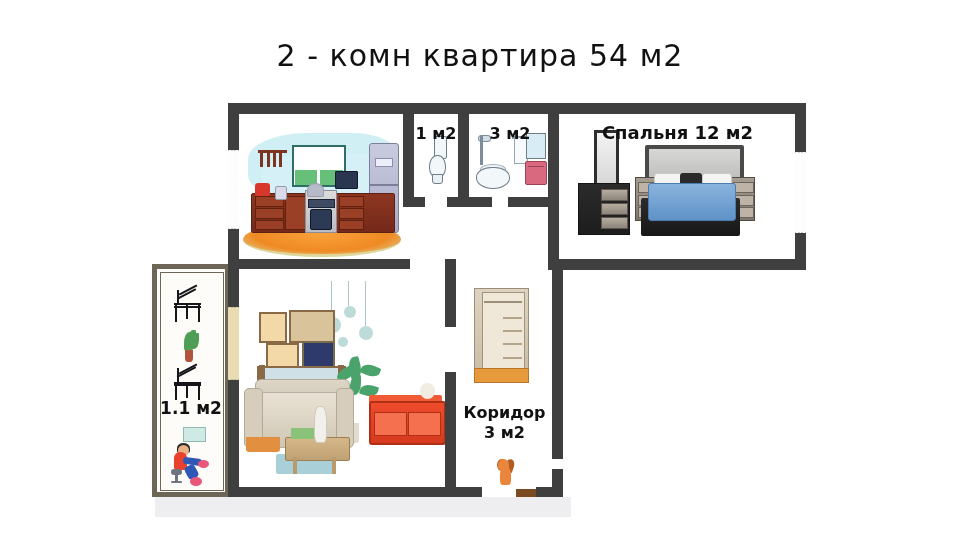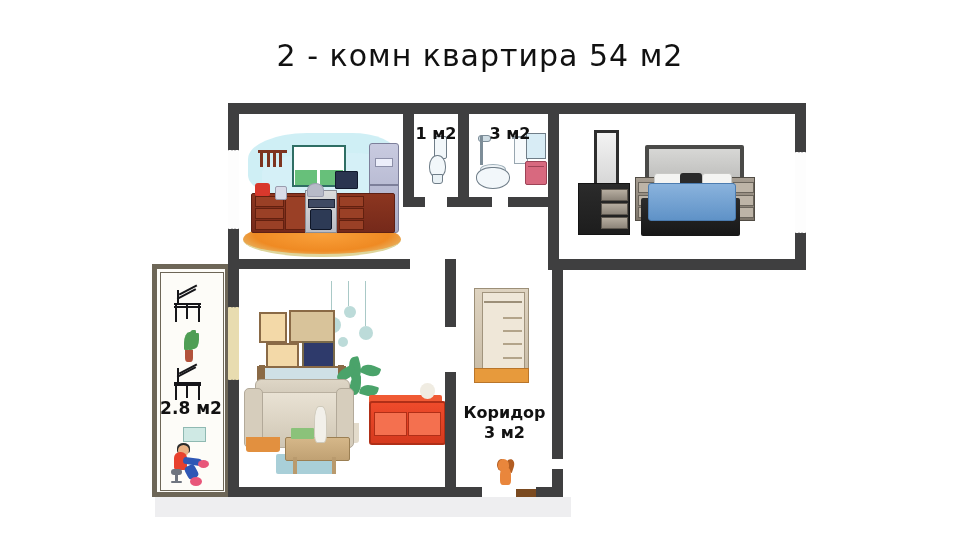--- a/index.html
+++ b/index.html
@@ -224,21 +224,21 @@
       <div class="bal-legs" style="left:34%;top:54%;width:38%;height:13%;transform:rotate(8deg);"></div>
       <div class="bal-legs" style="left:40%;top:66%;width:22%;height:24%;transform:rotate(-28deg);"></div>
       <div class="bal-shoe" style="left:64%;top:56%;width:11px;height:8px;"></div>
       <div class="bal-chairseat" style="left:10%;top:72%;width:22%;height:10%;"></div>
       <div class="bal-chairseat" style="left:19%;top:80%;width:3px;height:16%;"></div>
       <div class="bal-chairseat" style="left:10%;top:93%;width:22%;height:4%;"></div>
       <div class="bal-shoe" style="left:48%;top:86%;width:12px;height:9px;"></div>
     </div>
   </div>
 
-  <div class="lbl" style="left:152px;top:398px;width:78px;font-size:17px;">2.8 м2</div>
+  <div class="lbl" style="left:152px;top:398px;width:78px;font-size:17px;">1.1 м2</div>
 
   <div class="room" style="left:238px;top:112px;width:168px;height:148px;">
     <div class="k-wash"></div>
     <div class="k-wash2"></div>
     <div class="k-floor"></div>
     <div class="k-hang" style="left:12%;top:26%;">
       <b></b>
         <i style="left:8%;"></i>
         <i style="left:30%;"></i>
         <i style="left:52%;"></i>
@@ -302,20 +302,21 @@
       <i style="top:10%;"></i>
         <i style="top:40%;"></i>
         <i style="top:70%;"></i>
     </div>
     <div class="bd-pillow" style="left:44%;"></div>
     <div class="bd-pillow" style="left:66%;"></div>
     <div class="bd-cushion"></div>
     <div class="bd-bedbase"></div>
     <div class="bd-mattress"></div>
   </div>
+  <div class="lbl" style="left:570px;top:122px;width:215px;font-size:18px;">Спальня 12 м2</div>
 
   <div class="room" style="left:238px;top:268px;width:212px;height:222px;">
     <div class="lr-line" style="left:44%;top:6%;height:16%;"></div>
     <div class="lr-line" style="left:52%;top:6%;height:11%;"></div>
     <div class="lr-line" style="left:60%;top:6%;height:20%;"></div>
     <div class="lr-ball" style="left:41%;top:22%;width:16px;height:16px;"></div>
     <div class="lr-ball" style="left:50%;top:17%;width:12px;height:12px;"></div>
     <div class="lr-ball" style="left:57%;top:26%;width:14px;height:14px;"></div>
     <div class="lr-ball" style="left:47%;top:31%;width:10px;height:10px;"></div>
     <div class="lr-frame" style="left:10%;top:20%;width:11%;height:12%;"></div>

